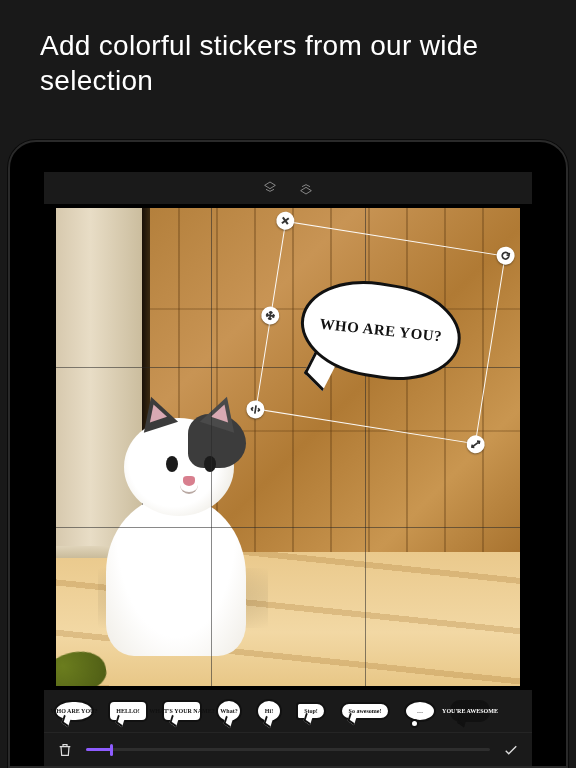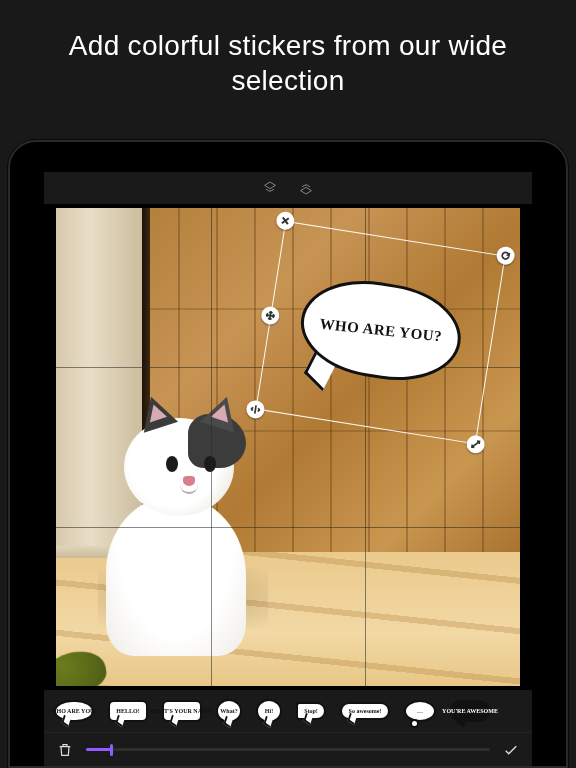--- a/index.html
+++ b/index.html
@@ -1,18 +1,18 @@
 <!DOCTYPE html>
 <html><head>
 <meta charset="utf-8">
 <style>
   * { box-sizing: border-box; margin: 0; padding: 0; }
   html, body { width: 576px; height: 768px; background: #191919; font-family: -apple-system, "Helvetica Neue", Arial, sans-serif; overflow: hidden; }
   .promo-title {
-    color: #fff; text-align: center; font-size: 28px; font-weight: 300;
+    color: #fff; font-size: 28px; font-weight: 300;
     padding: 28px 40px 24px; letter-spacing: 0.3px; line-height: 1.25;
   }
   .device {
     position: absolute; left: 50%; transform: translateX(-50%);
     top: 140px; width: 560px; height: 628px;
     background: #000; border-radius: 28px 28px 0 0;
     border: 2px solid #2a2a2a;
     box-shadow: 0 0 0 1px #0a0a0a;
   }
   .screen {

